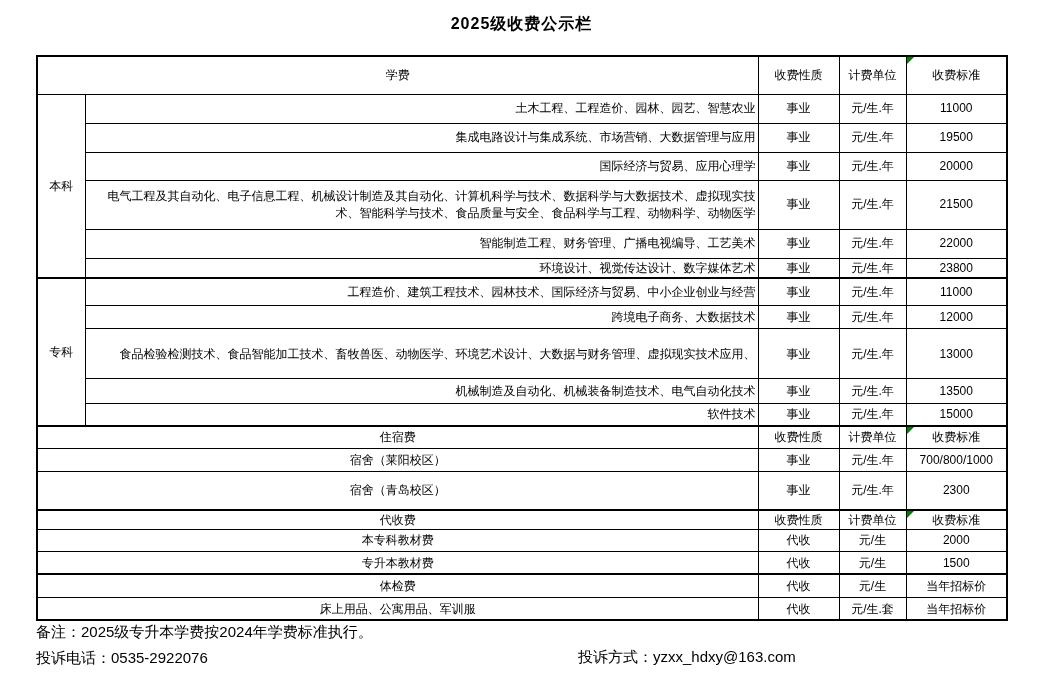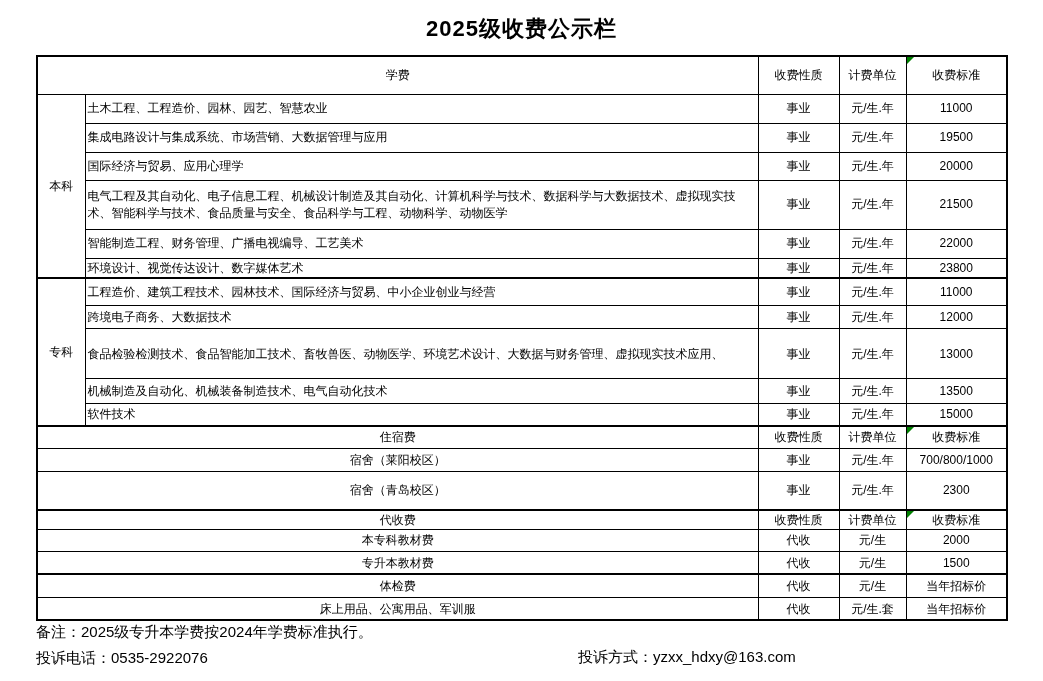--- a/index.html
+++ b/index.html
@@ -4,36 +4,36 @@
 <style>
   html,body{margin:0;padding:0;}
   body{
     width:1043px;height:681px;position:relative;background:#ffffff;
     font-family:"Liberation Sans","DejaVu Sans",sans-serif;
     color:#000;
     -webkit-font-smoothing:antialiased;
   }
   .page-title{
     position:absolute;top:14px;left:0;width:1043px;
-    text-align:center;font-size:22px;font-weight:700;letter-spacing:1px;
+    text-align:center;font-size:16px;font-weight:700;letter-spacing:1px;
   }
   table.fee-table{
     position:absolute;left:36px;top:55px;width:970px;
     border-collapse:collapse;table-layout:fixed;
     border:2px solid #000;
     font-size:12px;line-height:1.35;
   }
   table.fee-table td{
     border:1px solid #000;
     padding:1px 2px;
     overflow:hidden;
     background:#fff;
   }
   td.c-center{text-align:center;}
-  td.c-subject{text-align:left;padding-left:4px;}
+  td.c-subject{text-align:right;padding-left:4px;}
   td.c-item{text-align:center;padding-left:3px;}
   td.bl2{border-left:2px solid #000;}
   tr.bt2 td{border-top:2px solid #000;}
   td.flag{position:relative;}
   td.flag::before{
     content:"";position:absolute;top:0;left:0;width:0;height:0;
     border-top:7px solid #008000;border-right:7px solid transparent;
   }
   .note-line{position:absolute;font-size:15px;white-space:nowrap;}
   #note-remark{left:36px;top:623px;}

